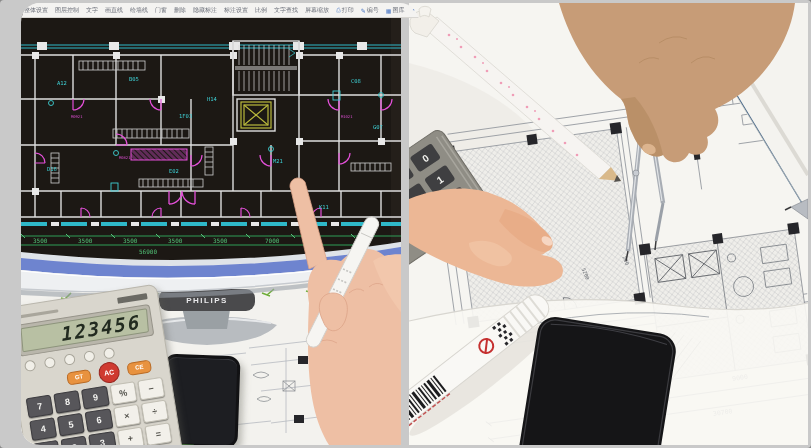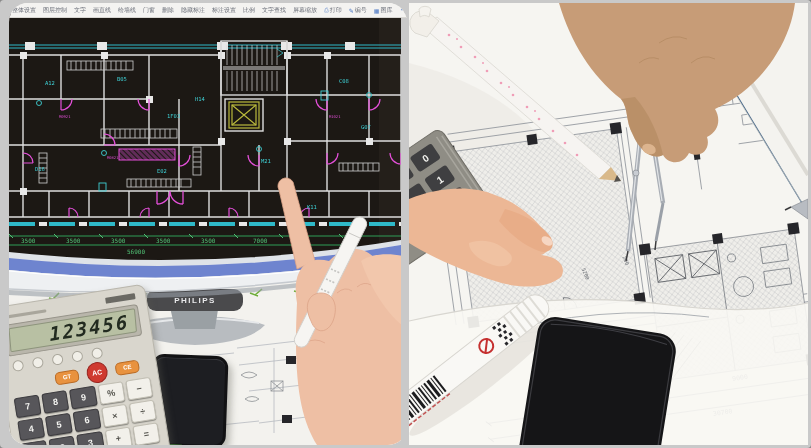--- a/index.html
+++ b/index.html
@@ -1,18 +1,18 @@
 <!DOCTYPE html>
 <html><head>
 <meta charset="utf-8">
 <style>
   html,body{margin:0;padding:0;background:#888;}
   .frame{position:relative;width:811px;height:448px;background:#c9c9c9;overflow:hidden;border-radius:4px;}
   .panel{position:absolute;top:3px;height:442px;overflow:hidden;background:#f3f2ee;}
-  .panel.left{left:9px;width:398px;border-radius:19px;}
+  .panel.left{left:21px;width:398px;border-radius:19px;}
   .panel.right{left:409px;width:399px;background:#f6f5f1;}
   .divider{position:absolute;left:401px;top:0;width:8px;height:448px;background:#c9c9c9;}
   svg{position:absolute;left:0;top:0;display:block;}
   
   .menubar{position:absolute;left:0;top:0;width:398px;height:14px;background:#f4f3f1;
     border-bottom:1px solid #d8d6d2;display:flex;align-items:center;gap:7px;padding:0 0 0 3px;
     font-family:"Liberation Sans",sans-serif;font-size:6px;color:#6a6e78;z-index:5;white-space:nowrap;overflow:hidden;}
   .menubar .mi{display:flex;align-items:center;gap:1px;}
   .menubar .mi-icon{color:#4a77c4;font-size:6px;}
   

